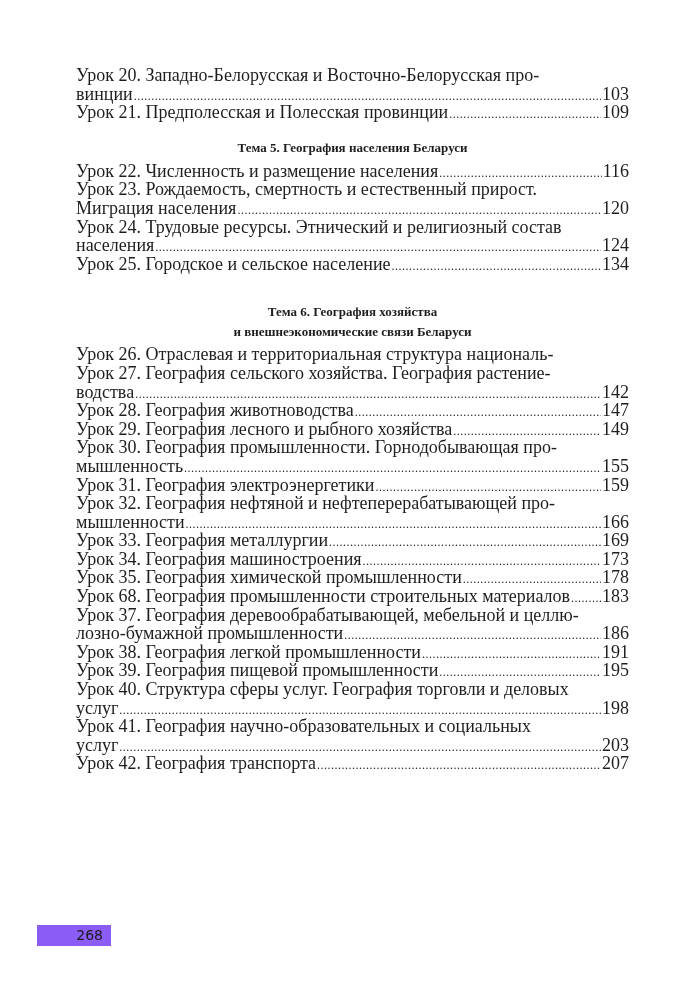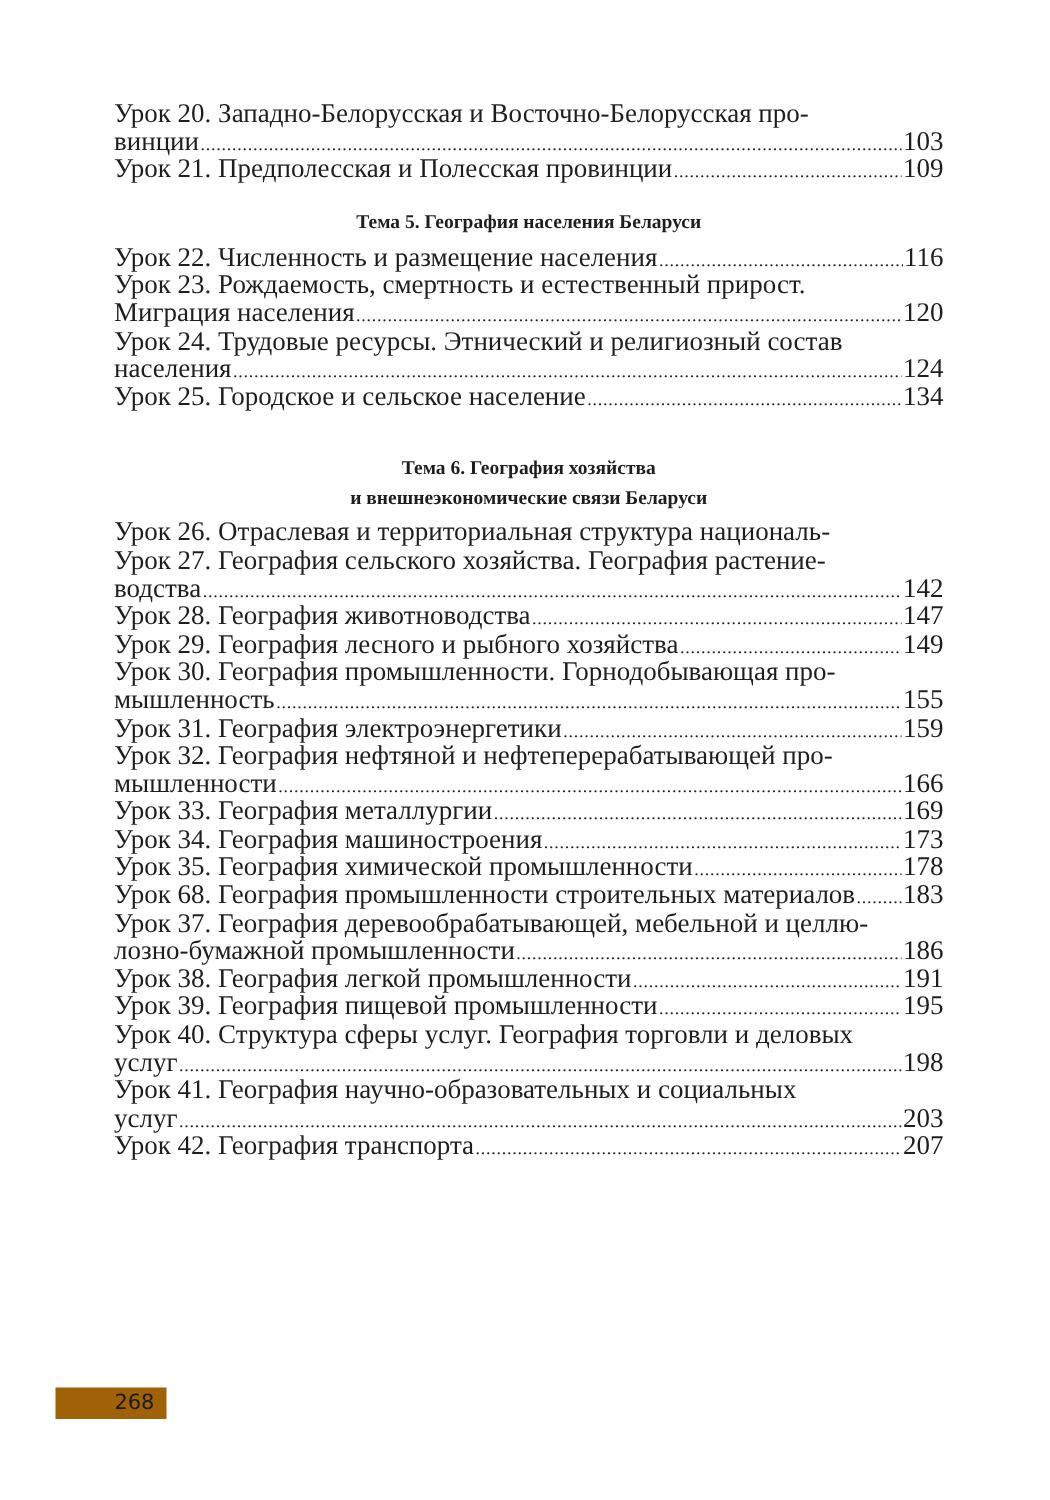--- a/index.html
+++ b/index.html
@@ -7,21 +7,21 @@
          font-family: "Liberation Serif", "DejaVu Serif", serif; color: #1e1e1e; }
   .toc { position: absolute; left: 76px; top: 66px; width: 553px; }
   .line { display: flex; align-items: baseline; font-size: 18px; line-height: 18.6px; height: 18.6px; white-space: nowrap; }
   .line .txt { flex: 0 0 auto; }
   .line .dots { flex: 1 1 auto; overflow: hidden; margin: 0 1px; }
   .line .dots::before { content: "........................................................................................................................................................................................................................"; letter-spacing: 0.5px; font-size: 12px; }
   .line .pg { flex: 0 0 auto; }
   .heading { text-align: center; font-weight: bold; font-size: 13px; line-height: 20px; }
   .h5 { margin-top: 16px; margin-bottom: 4px; }
   .h6 { margin-top: 29px; margin-bottom: 3px; }
-  .pagenum { position: absolute; left: 37px; top: 925px; width: 74px; height: 21px; background: #a16207;
+  .pagenum { position: absolute; left: 37px; top: 925px; width: 74px; height: 21px; background: #8b5cf6;
              font-family: "DejaVu Sans", "Liberation Sans", sans-serif; font-size: 14px; line-height: 21px;
              text-align: right; box-sizing: border-box; padding-right: 8px; color: #1a1a1a; }
 </style>
 </head>
 <body>
 
 <div class="toc" id="toc">
     <div>
       <div>
         <div class="line">

